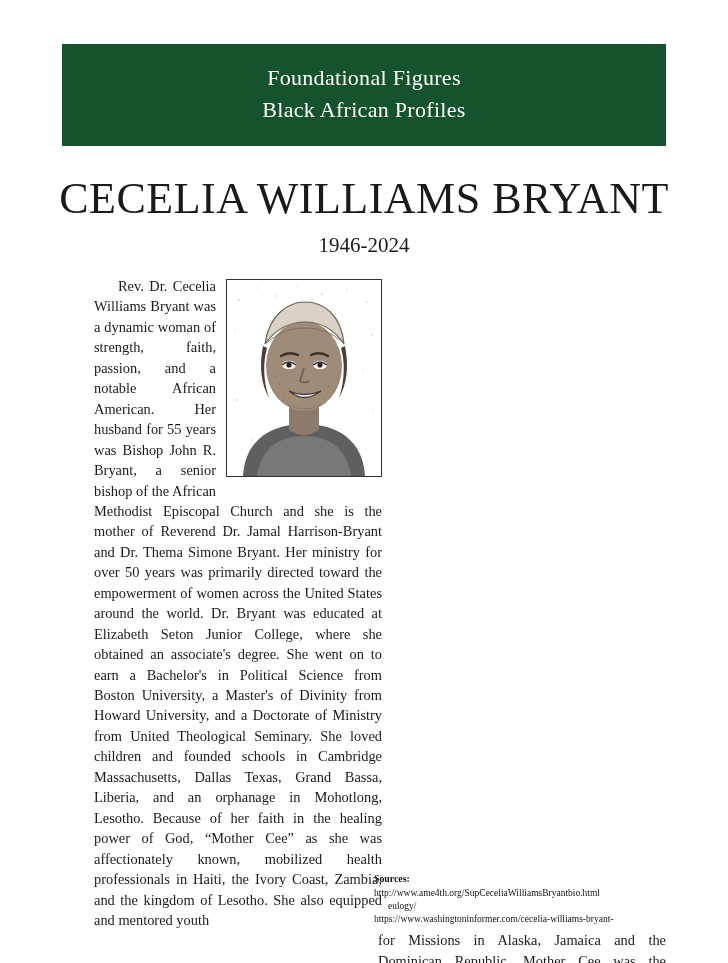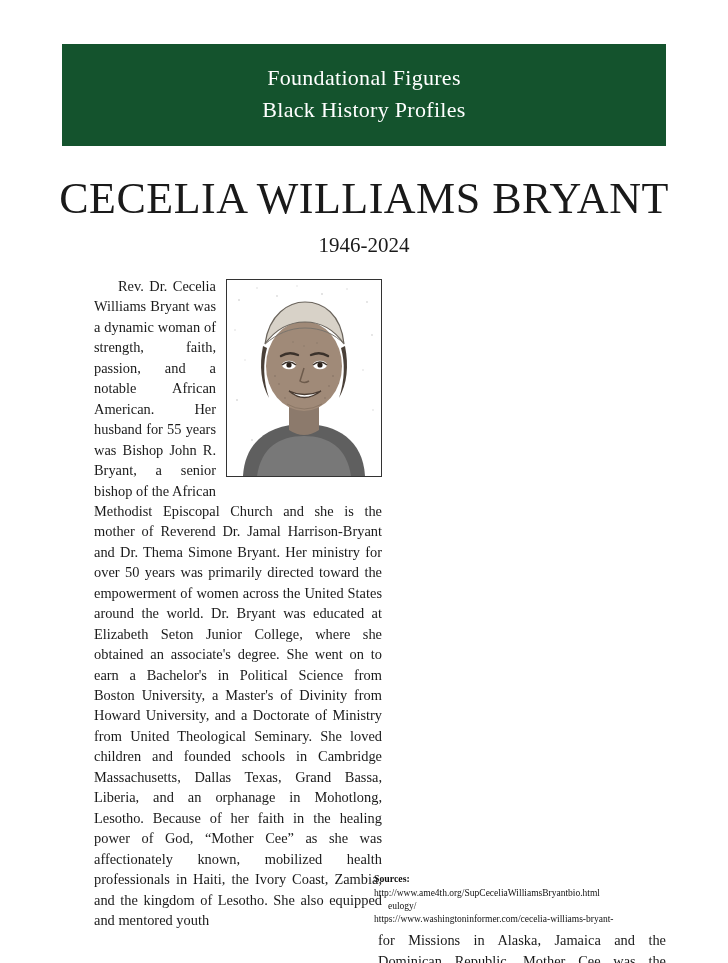--- a/index.html
+++ b/index.html
@@ -118,21 +118,21 @@
   }
   .clear { clear: both; }
 </style>
 </head>
 <body>
 
 <div class="page">
 
   <div class="banner">
     <div class="banner-line">Foundational Figures</div>
-    <div class="banner-line">Black History Profiles</div>
+    <div class="banner-line">Black African Profiles</div>
   </div>
 
   <div class="title-block">
     <h1 class="main-title">CECELIA WILLIAMS BRYANT</h1>
     <div class="years">1946-2024</div>
   </div>
 
   <div class="columns">
 
     <div class="col-left">

